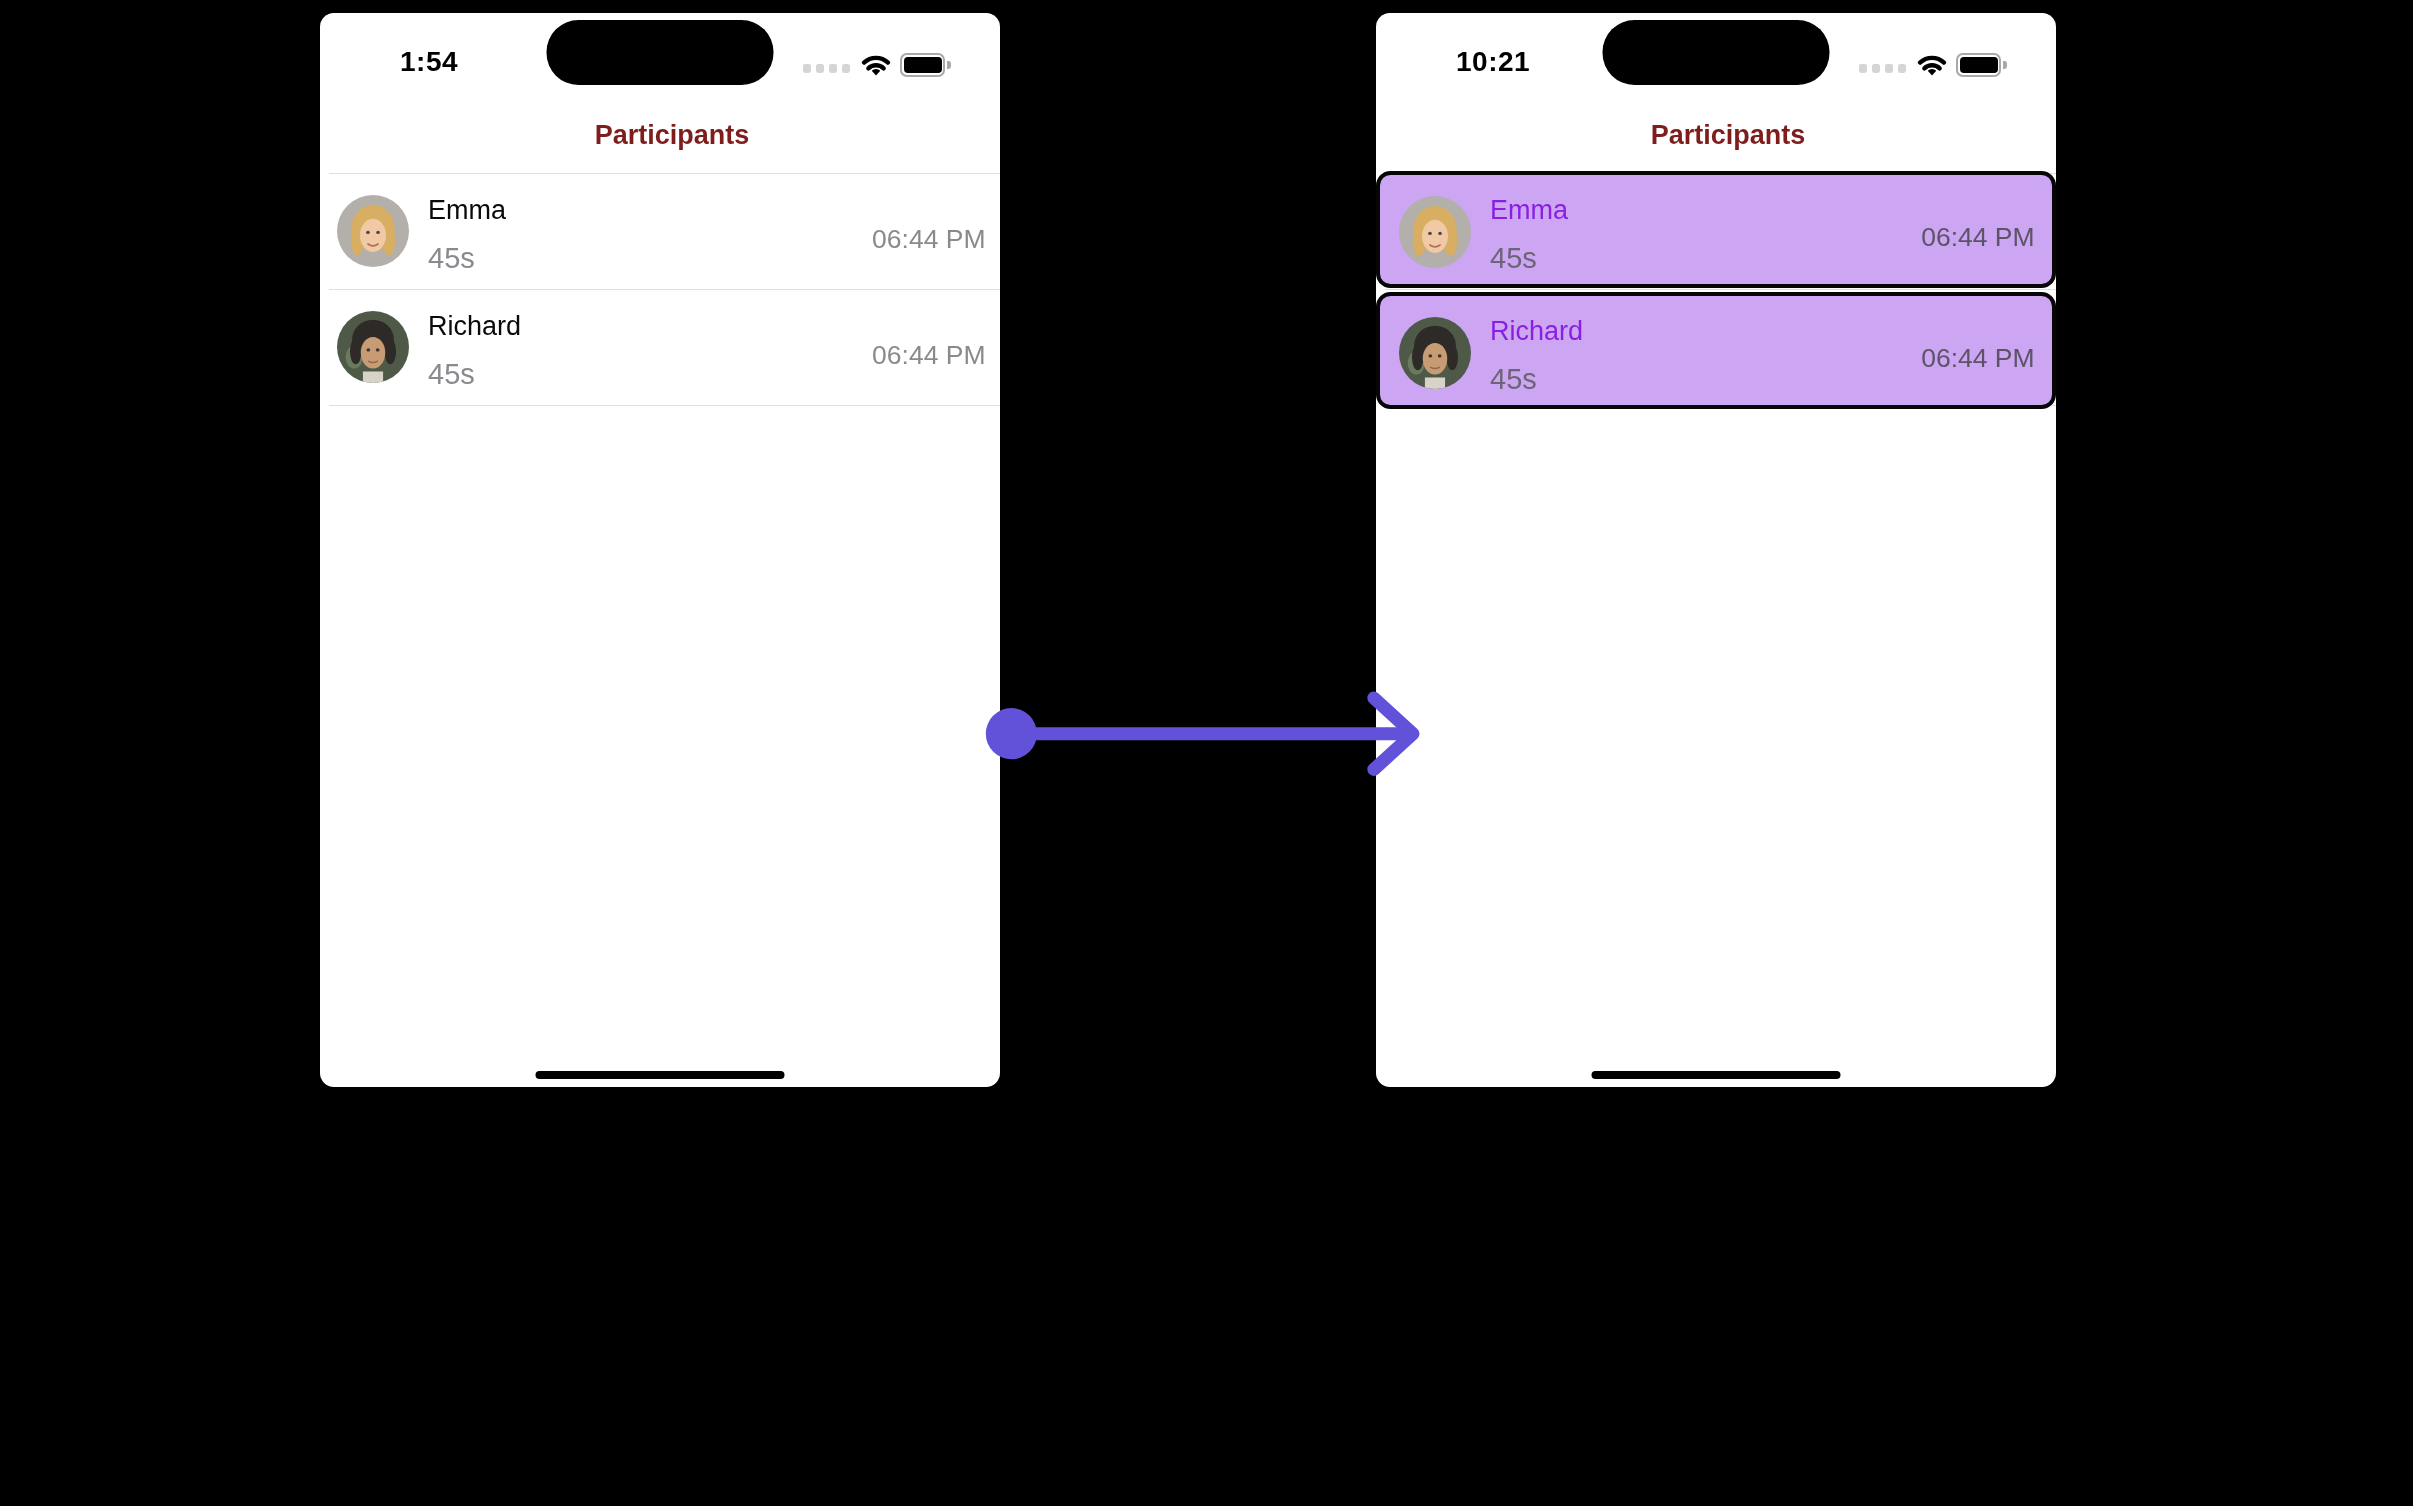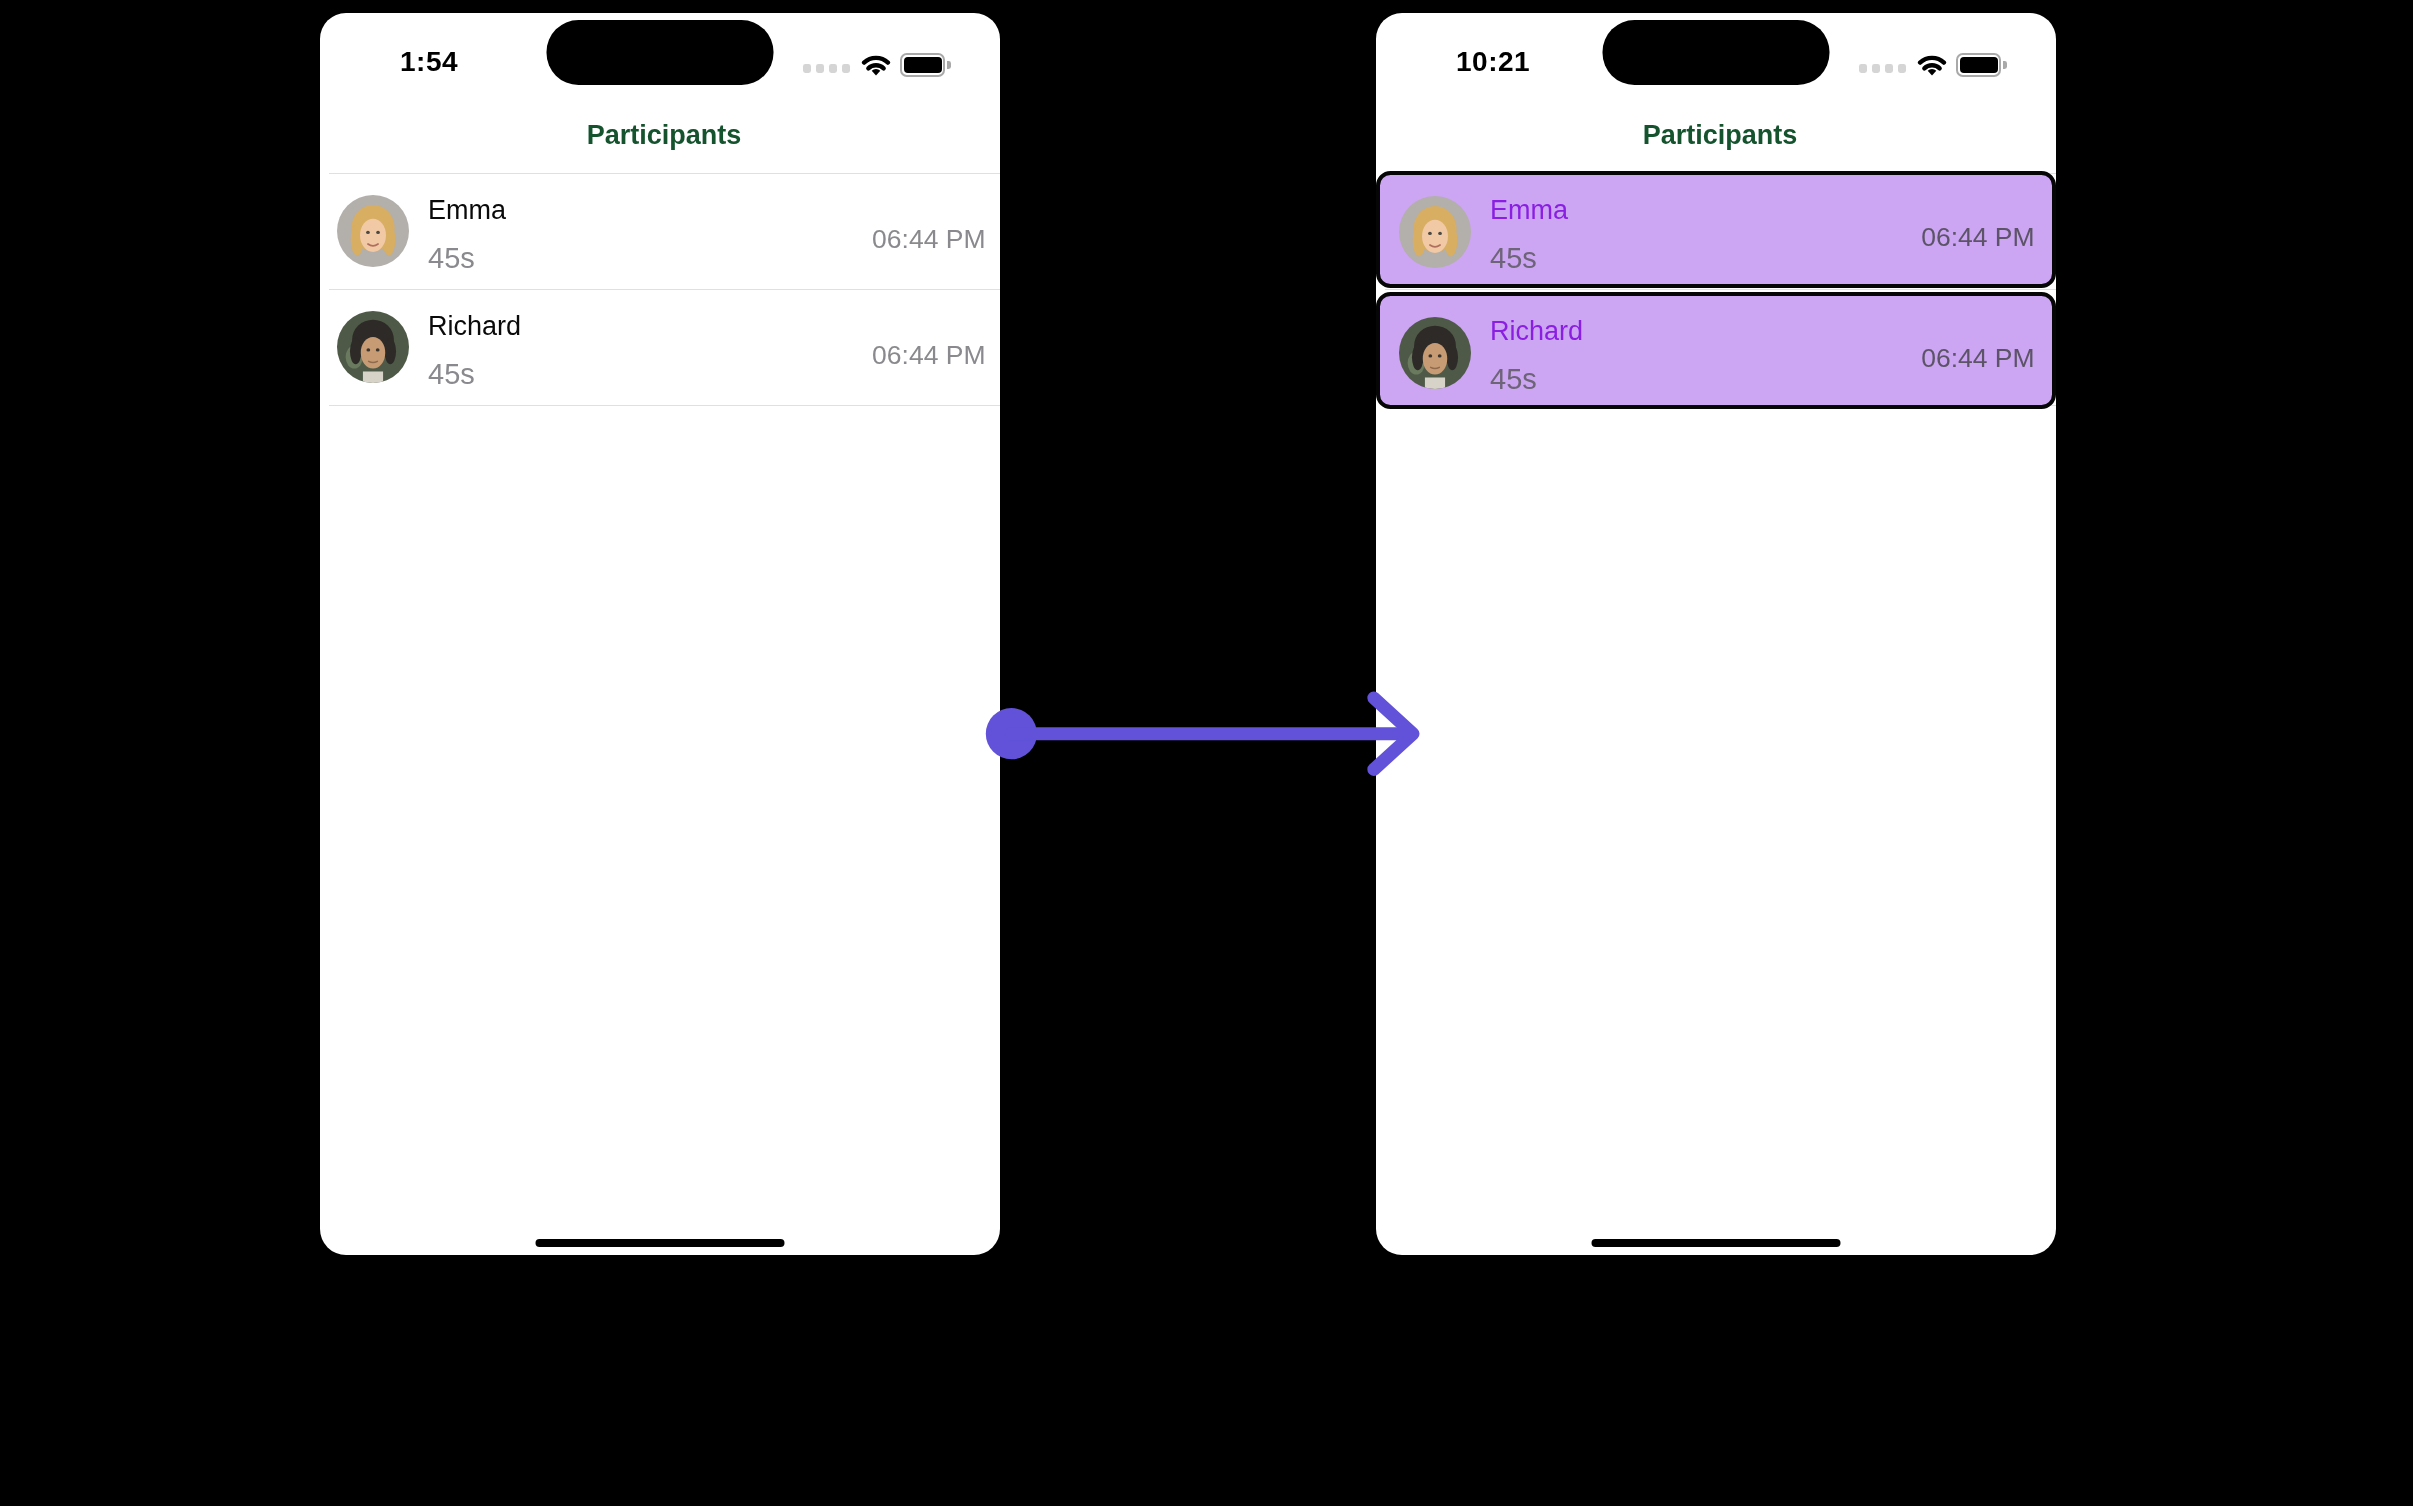--- a/index.html
+++ b/index.html
@@ -16,22 +16,22 @@
     --arrow:#6152d9;
     --island:#000000;
   }
   *{margin:0;padding:0;box-sizing:content-box;}
   html,body{background:var(--canvas-bg);}
   body{
     width:2420px;height:1506px;position:relative;overflow:hidden;
     font-family:"Liberation Sans", sans-serif;
   }
   .phone{
-    position:absolute;top:12.6px;width:680px;height:1242px;
-    background:var(--phone-bg);border-radius:26px;overflow:hidden;
+    position:absolute;top:12.6px;width:680px;height:1074px;
+    background:var(--phone-bg);border-radius:14px;overflow:hidden;
   }
   #phone-left{left:320px;}
   #phone-right{left:1376px;}
 
   
   .island{
     position:absolute;top:7.7px;left:50%;transform:translateX(-50%);
     width:227px;height:65px;border-radius:32px;background:var(--island);
   }
   .status-time{
@@ -43,22 +43,22 @@
     display:flex;align-items:center;
   }
   .signal-dots{display:flex;gap:4.8px;margin-right:10.6px;margin-top:6.8px;}
   .signal-dots span{width:8.2px;height:8.2px;border-radius:2.4px;background:#d5d5d5;}
   .wifi-icon{margin-right:9.7px;display:block;}
   .battery{position:relative;width:41px;height:20px;border:2.4px solid #a9a9a9;border-radius:6.8px;}
   .battery-fill{position:absolute;left:1.9px;top:1.9px;right:1.9px;bottom:1.9px;background:#000;border-radius:3.9px;}
   .battery-nub{width:3.9px;height:8.7px;background:#a9a9a9;border-radius:0 2.4px 2.4px 0;margin-left:1.4px;}
 
   .nav-title{
-    position:absolute;top:107px;left:4px;width:100%;text-align:center;
-    font-size:27px;font-weight:700;color:#14532d;
+    position:absolute;top:107px;left:12px;width:100%;text-align:center;
+    font-size:27px;font-weight:700;color:#7f1d1d;
   }
   .divider{position:absolute;left:8.7px;right:0;height:1.4px;background:var(--divider);}
   .div-1{top:160px;} .div-2{top:276px;} .div-3{top:392px;}
 
   
   .row{position:absolute;left:0;width:680px;height:116px;}
   .row-1{top:160px;} .row-2{top:276px;}
   .avatar{
     position:absolute;left:17px;top:22px;width:72px;height:72px;
     border-radius:50%;overflow:hidden;

